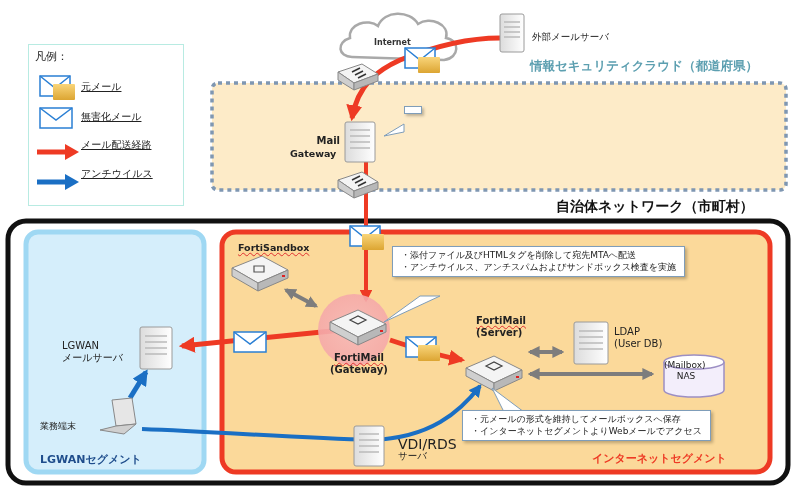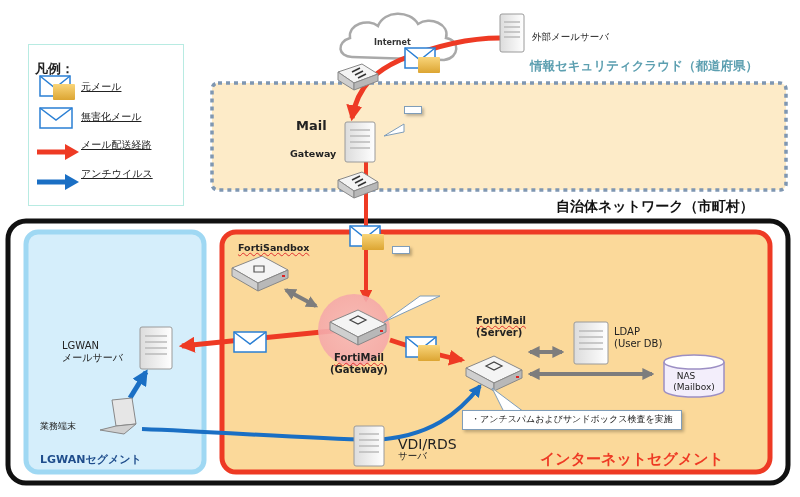--- a/index.html
+++ b/index.html
@@ -7,21 +7,21 @@
          font-family:"DejaVu Sans", "Liberation Sans", sans-serif; color:#222; }
   .abs { position:absolute; }
   svg.canvas { position:absolute; left:0; top:0; }
   .lbl { position:absolute; font-size:10px; line-height:12px; color:#222; white-space:nowrap; }
   .bold { font-weight:bold; }
   .callout { position:absolute; background:#fff; border:1px solid #7f9db9;
              box-shadow:2px 2px 3px rgba(0,0,0,0.25); font-size:9.5px; line-height:12.5px;
              padding:3px 8px; white-space:nowrap; color:#222; }
   .legend { position:absolute; left:28px; top:44px; width:154px; height:160px;
             border:1px solid #b8ebe2; background:#fff; }
-  .legend .title { position:absolute; left:6px; top:15px; font-size:13px;font-weight:bold; }
+  .legend .title { position:absolute; left:6px; top:4px; font-size:11px; }
   .legend .item { position:absolute; left:78px; font-size:10px;text-decoration:underline; }
   .squiggle { text-decoration: underline wavy #e03030; text-decoration-thickness:1px; }
 </style>
 </head>
 <body>
 
 <svg class="canvas" width="800" height="497" viewBox="0 0 800 497">
   <defs>
     <linearGradient id="srv" x1="0" y1="0" x2="1" y2="0">
       <stop offset="0" stop-color="#dcdcdc"></stop>
@@ -187,42 +187,45 @@
   <svg class="abs" style="left:6px;top:128px" width="46" height="18">
     <path d="M2,9 H32" stroke="#1a6fc4" stroke-width="5"></path>
     <path d="M30,1 L44,9 L30,17 Z" fill="#1a6fc4"></path>
   </svg>
   <div class="item" style="left:52px;top:122px">アンチウイルス</div>
 </div>
 
 <div class="lbl bold" style="left:374px;top:37px;font-size:8px;color:#333">Internet</div>
 <div class="lbl" style="left:532px;top:31px;font-size:9.5px">外部メールサーバ</div>
 <div class="lbl bold" style="left:530px;top:60px;font-size:12.5px;color:#5c9fb0">情報セキュリティクラウド（都道府県）</div>
-<div class="lbl bold" style="left:296px;top:120px;width:44px;font-size:13px">Mail</div>
+<div class="lbl bold" style="left:296px;top:135px;width:44px;text-align:right;font-size:10px">Mail</div>
 <div class="lbl bold" style="left:290px;top:148px;width:50px;font-size:9.5px">Gateway</div>
 <div class="callout" style="left:404px;top:106px">
 </div>
 
 <div class="lbl bold" style="left:556px;top:200px;font-size:14px;color:#111">自治体ネットワーク（市町村）</div>
 
 <div class="lbl" style="left:62px;top:340px">LGWAN</div>
 <div class="lbl" style="left:62px;top:352px">メールサーバ</div>
 <div class="lbl" style="left:40px;top:420px;font-size:9px">業務端末</div>
 <div class="lbl bold" style="left:40px;top:454px;font-size:11px;color:#1f4d8c">LGWANセグメント</div>
 
 <div class="lbl bold" style="left:238px;top:242px;font-size:9.5px"><span class="squiggle">FortiSandbox</span></div>
 <div class="lbl bold" style="left:334px;top:352px;font-size:10px"><span class="squiggle">FortiMail</span></div>
 <div class="lbl bold" style="left:330px;top:364px;font-size:10px">(Gateway)</div>
 <div class="lbl bold" style="left:476px;top:315px;font-size:10px"><span class="squiggle">FortiMail</span></div>
 <div class="lbl bold" style="left:476px;top:327px;font-size:10px">(Server)</div>
 <div class="lbl" style="left:614px;top:326px">LDAP</div>
 <div class="lbl" style="left:614px;top:338px">(User DB)</div>
 <div class="lbl" style="left:664px;top:370px;width:44px;text-align:center;font-size:9px">NAS</div>
-<div class="lbl" style="left:664px;top:381px;width:60px;text-align:center;font-size:9px">(Mailbox)</div>
+<div class="lbl" style="left:664px;top:359px;width:60px;text-align:left;font-size:9px">(Mailbox)</div>
 <div class="lbl" style="left:398px;top:438px;font-size:14px">VDI/RDS</div>
 <div class="lbl" style="left:398px;top:450px;font-size:9.5px">サーバ</div>
-<div class="lbl bold" style="left:540px;top:453px;font-size:15px;color:#ee3a24">インターネットセグメント</div>
+<div class="lbl bold" style="left:592px;top:453px;font-size:11px;color:#ee3a24">インターネットセグメント</div>
 
 <div class="callout" style="left:392px;top:246px;font-size:9px;line-height:11.5px">
+  <div>・添付ファイル及びHTMLタグを削除して宛先MTAへ配送</div>
+  <div>・アンチウイルス、アンチスパムおよびサンドボックス検査を実施</div>
 </div>
 <div class="callout" style="left:462px;top:410px;font-size:9px;line-height:11.5px">
-  <div>・アンチスパムおよびサンドボックス検査を実施</div>
+  <div>・元メールの形式を維持してメールボックスへ保存</div>
+  <div>・インターネットセグメントよりWebメールでアクセス</div>
 </div>
 
 </body></html>

